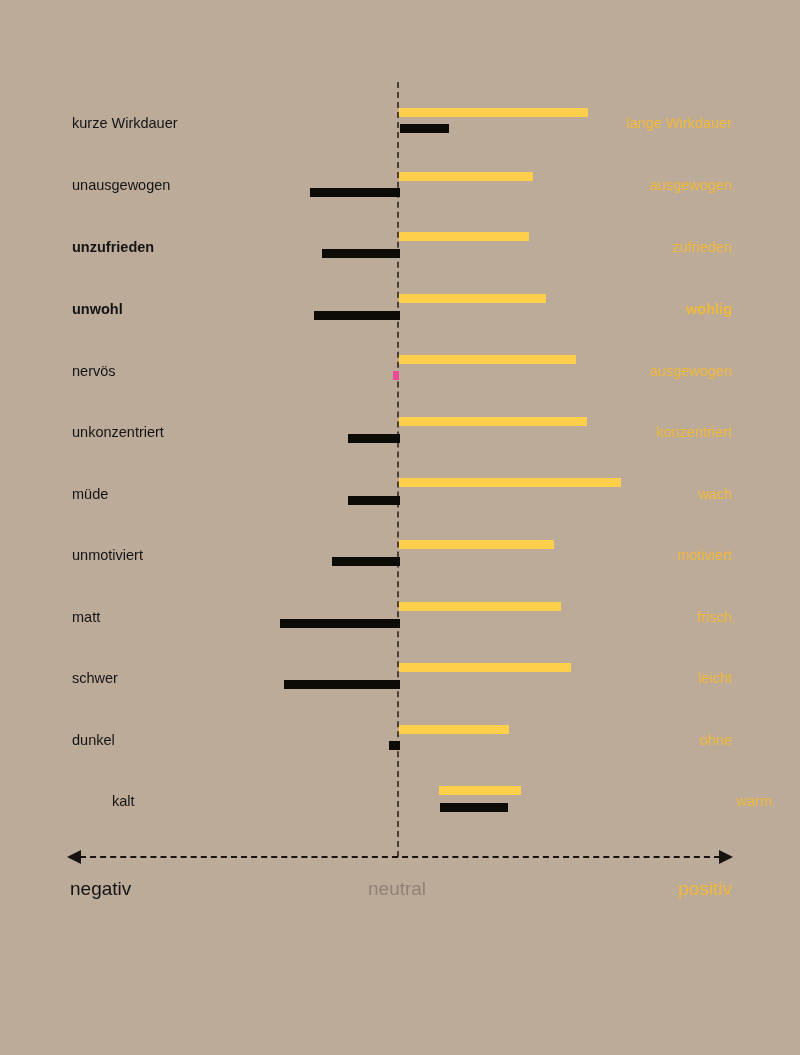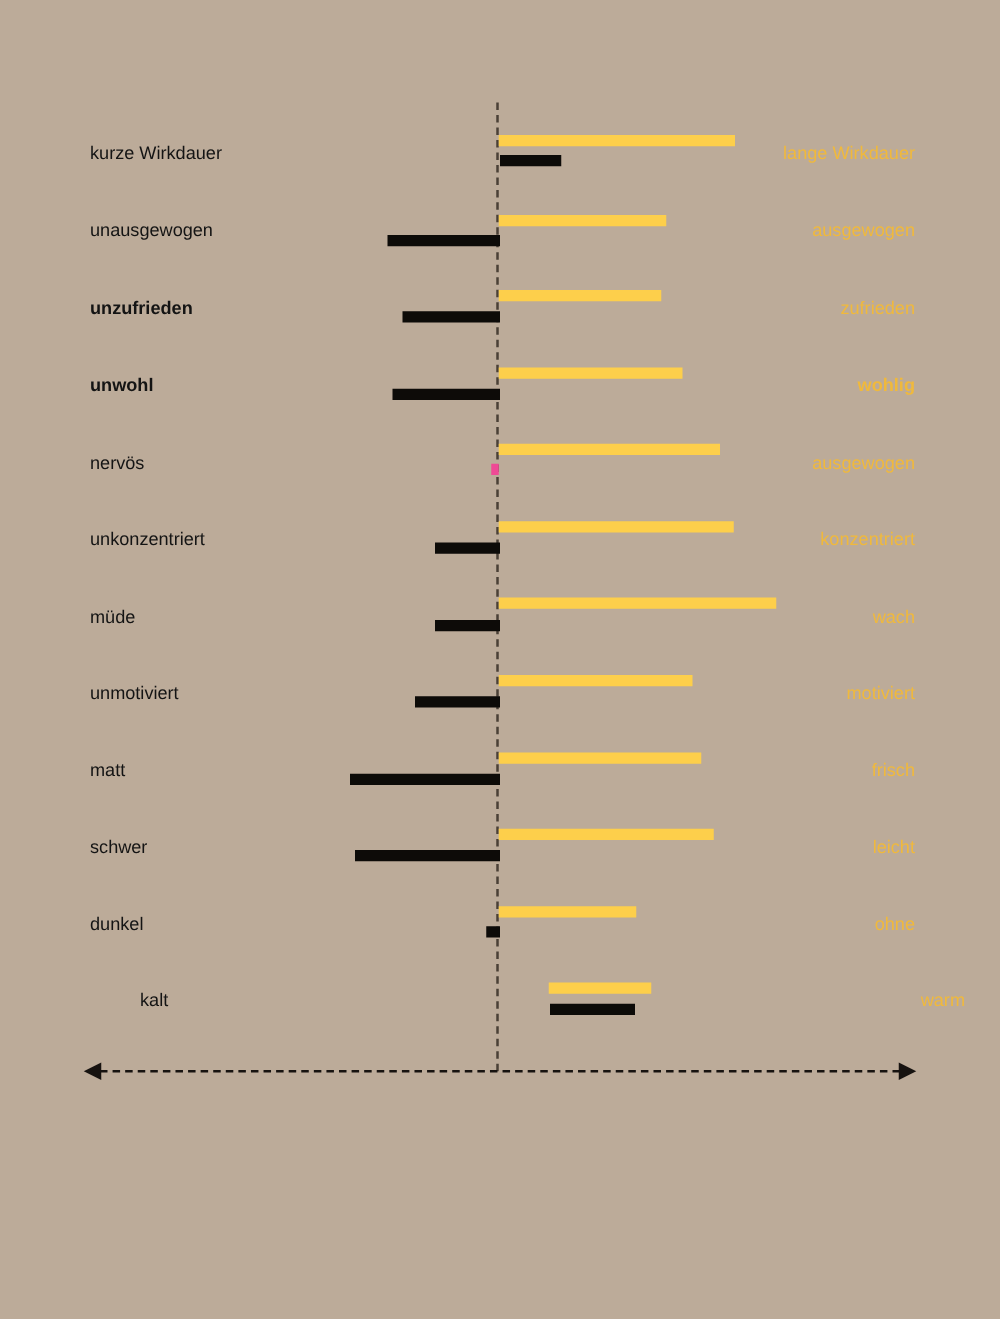--- a/index.html
+++ b/index.html
@@ -153,15 +153,20 @@
         <div class="bar black" style="left: 400px; top: 803px; width: 68px; background: rgb(13, 11, 8);"></div>
       </div>
     </div>
 
   <div class="arrow-axis">
     <div class="tri left"></div>
     <div class="dash"></div>
     <div class="tri right"></div>
   </div>
 
+  <div class="scale-labels">
+    <div class="scale-neg">negativ</div>
+    <div class="scale-neu">neutral</div>
+    <div class="scale-pos">positiv</div>
+  </div>
 
 
 </div>
 
 </body></html>

